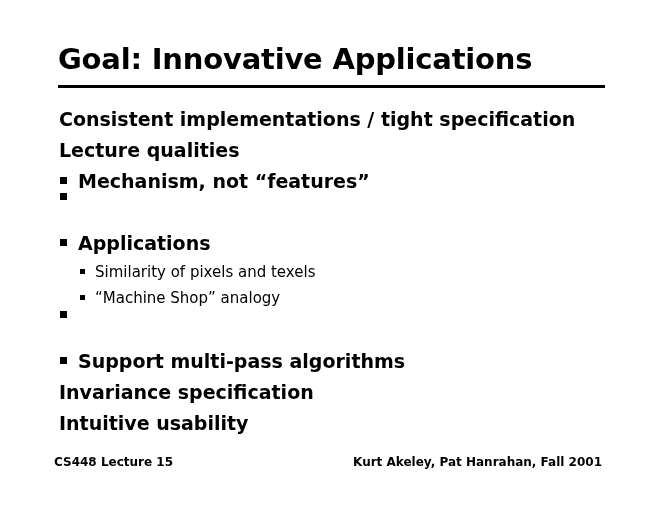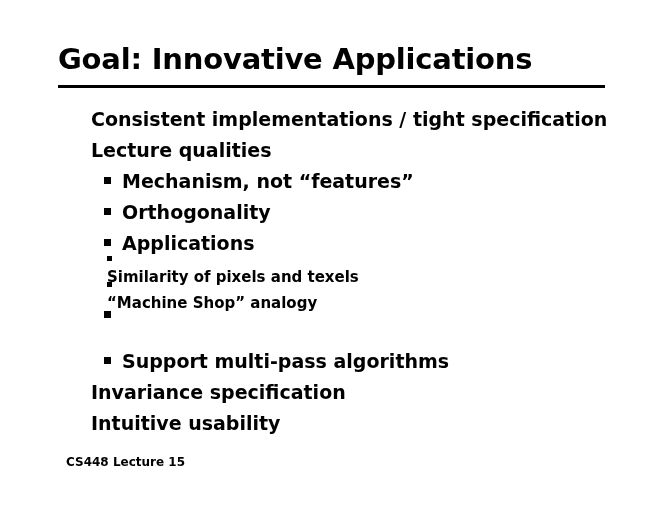--- a/index.html
+++ b/index.html
@@ -55,67 +55,66 @@
   }
   .bullet {
     display: inline-block;
     background: #000000;
     flex: none;
   }
   .txt { display: inline-block; }
 
   
   .lvl1 {
-    padding-left: 91px;
+    padding-left: 59px;
     height: 31px;
     font-size: 19px;
     font-weight: bold;
     line-height: 31px;
   }
 
   
   .lvl2 {
-    padding-left: 104px;
+    padding-left: 60px;
     height: 31px;
     font-size: 19px;
     font-weight: bold;
     line-height: 31px;
   }
   .lvl2 .bullet {
     width: 7px;
     height: 7px;
     margin-right: 11px;
     position: relative;
     top: -4px;
   }
 
   
   .lvl3 {
-    padding-left: 107px;
+    padding-left: 80px;
     height: 26px;
     font-size: 15px;
-    font-weight: bold;
+    font-weight: normal;
     line-height: 26px;
-    flex-direction: column;
   }
   .lvl3 .bullet {
     width: 5px;
     height: 5px;
     margin-right: 10px;
     position: relative;
     top: -3px;
   }
 
   
   .gap { height: 4px; }
 
   
   .footer {
     position: absolute;
-    left: 66px;
+    left: 54px;
     right: 58px;
     top: 455px;
     display: flex;
     justify-content: space-between;
     font-size: 12px;
     font-weight: bold;
     white-space: nowrap;
   }
 </style>
 </head>
@@ -137,21 +136,20 @@
       <span class="txt">Lecture qualities</span>
     </div>
 
     <div class="line lvl2">
       <span class="bullet"></span>
       <span class="txt">Mechanism, not “features”</span>
     </div>
 
     <div class="line lvl2">
       <span class="bullet"></span>
-      <span class="txt">Orthogonality</span>
     </div>
 
     <div class="line lvl2">
       <span class="bullet"></span>
       <span class="txt">Applications</span>
     </div>
 
     <div class="line lvl3">
       <span class="bullet"></span>
       <span class="txt">Similarity of pixels and texels</span>
@@ -178,15 +176,16 @@
     </div>
 
     <div class="line lvl1">
       <span class="txt">Intuitive usability</span>
     </div>
 
   </div>
 
   <div class="footer">
     <span>CS448 Lecture 15</span>
+    <span>Kurt Akeley, Pat Hanrahan, Fall 2001</span>
   </div>
 
 </div>
 
 </body></html>

